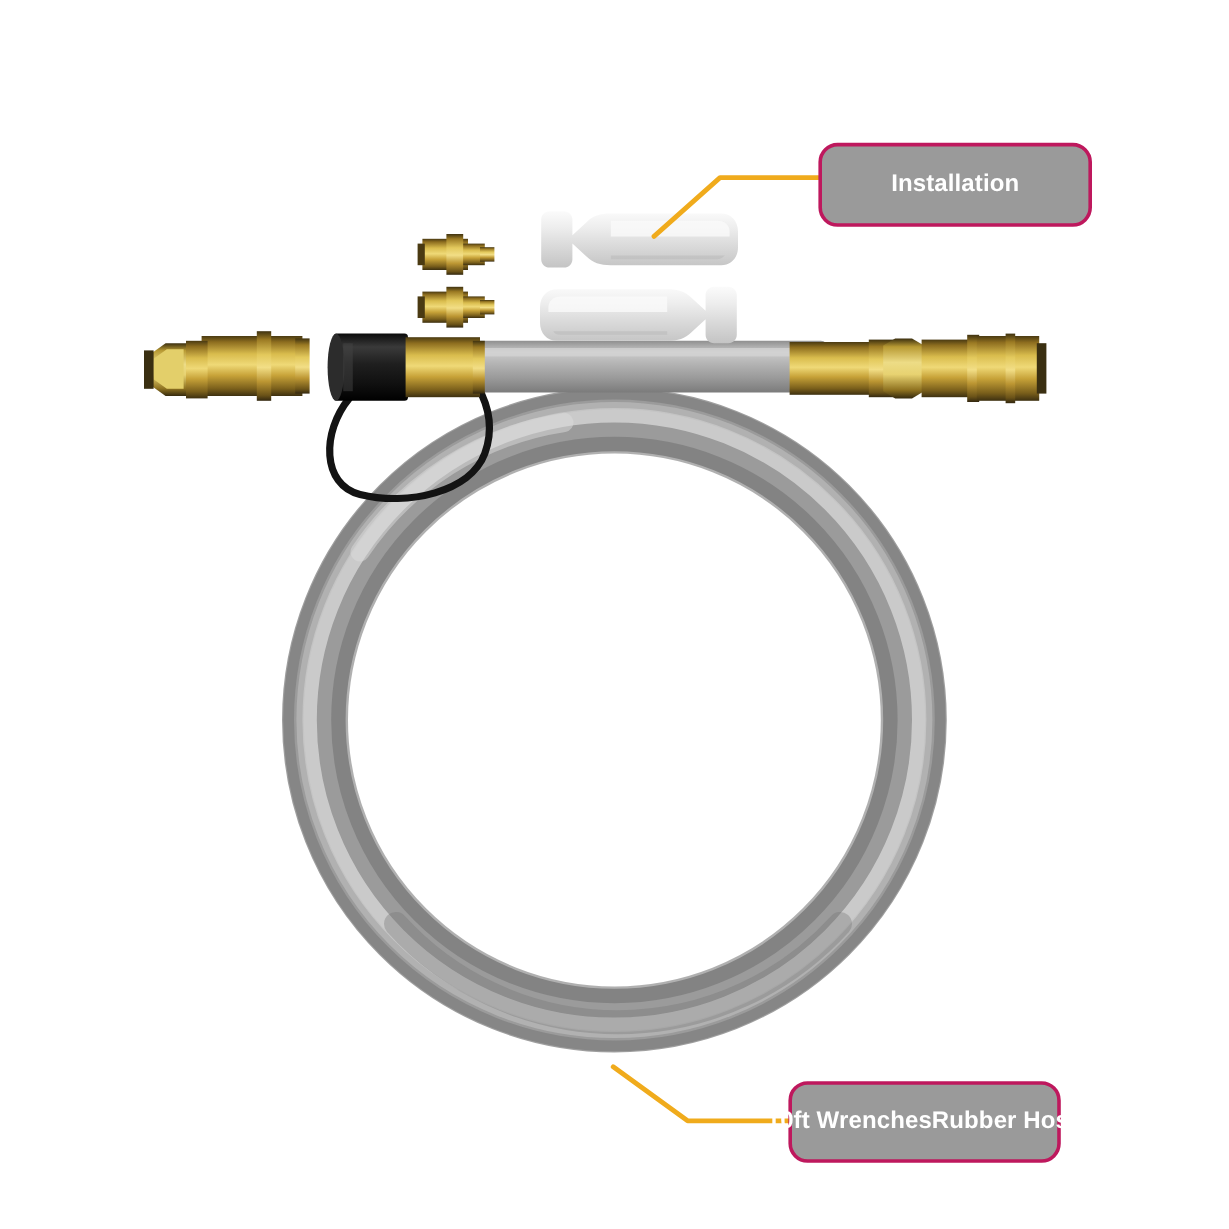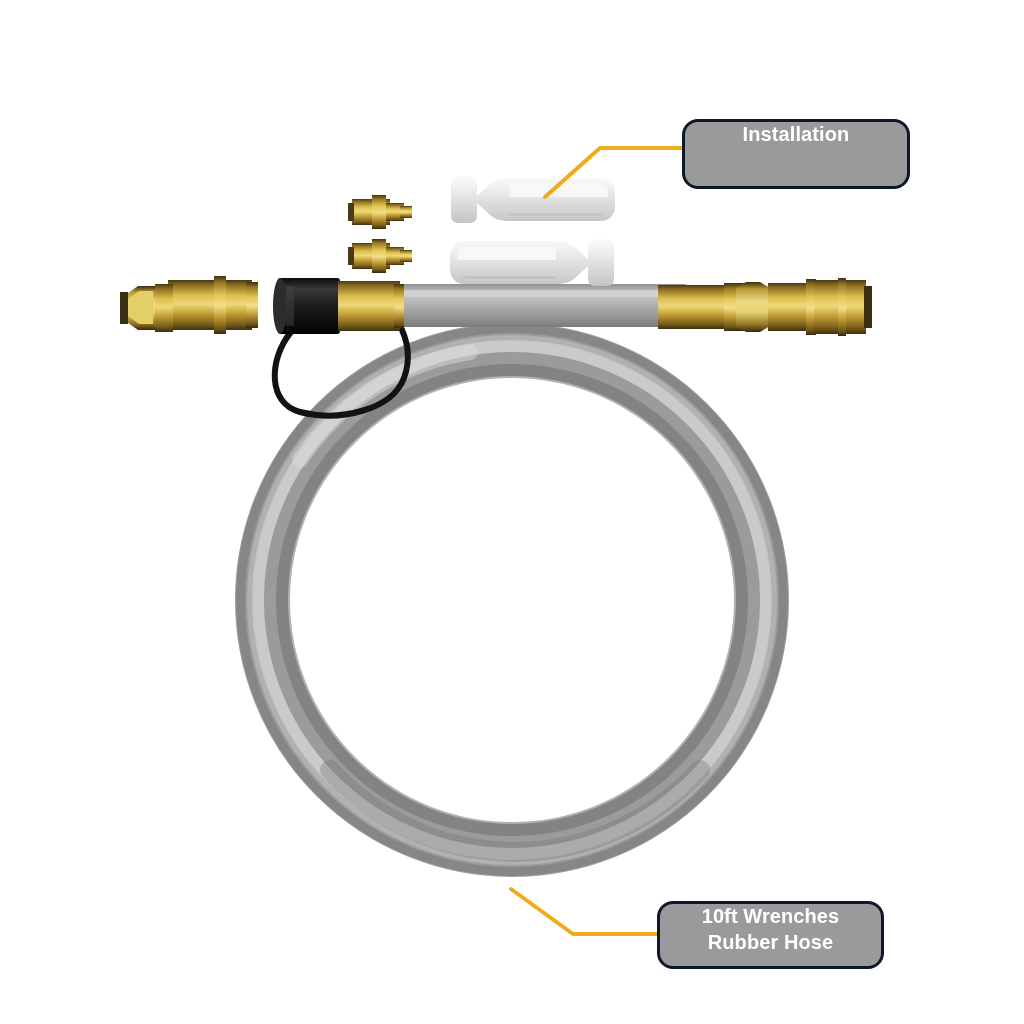--- a/index.html
+++ b/index.html
@@ -19,25 +19,25 @@
     position: absolute;
     left: 0;
     top: 0;
     width: 1024px;
     height: 1024px;
   }
   .callout {
     position: absolute;
     box-sizing: border-box;
     background: #9a9a9a;
-    border: 3px solid #0f172a;
+    border: 3px solid #be185d;
     border-radius: 16px;
     display: flex;
-    flex-direction: column;
     align-items: center;
+    justify-content: center;
     color: #ffffff;
     font-weight: bold;
     font-size: 20px;
     line-height: 1.28;
     text-align: center;
     letter-spacing: 0.1px;
     user-select: none;
   }
   .callout span {
     display: block;

